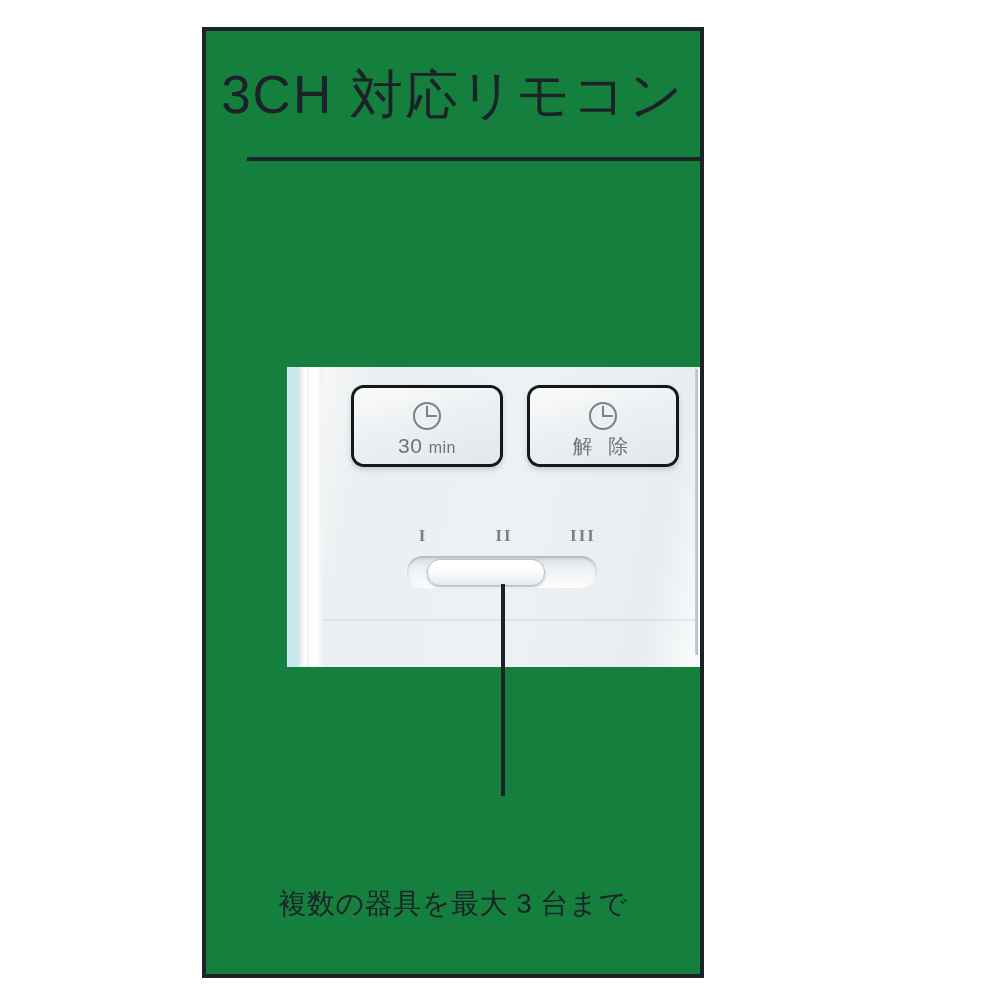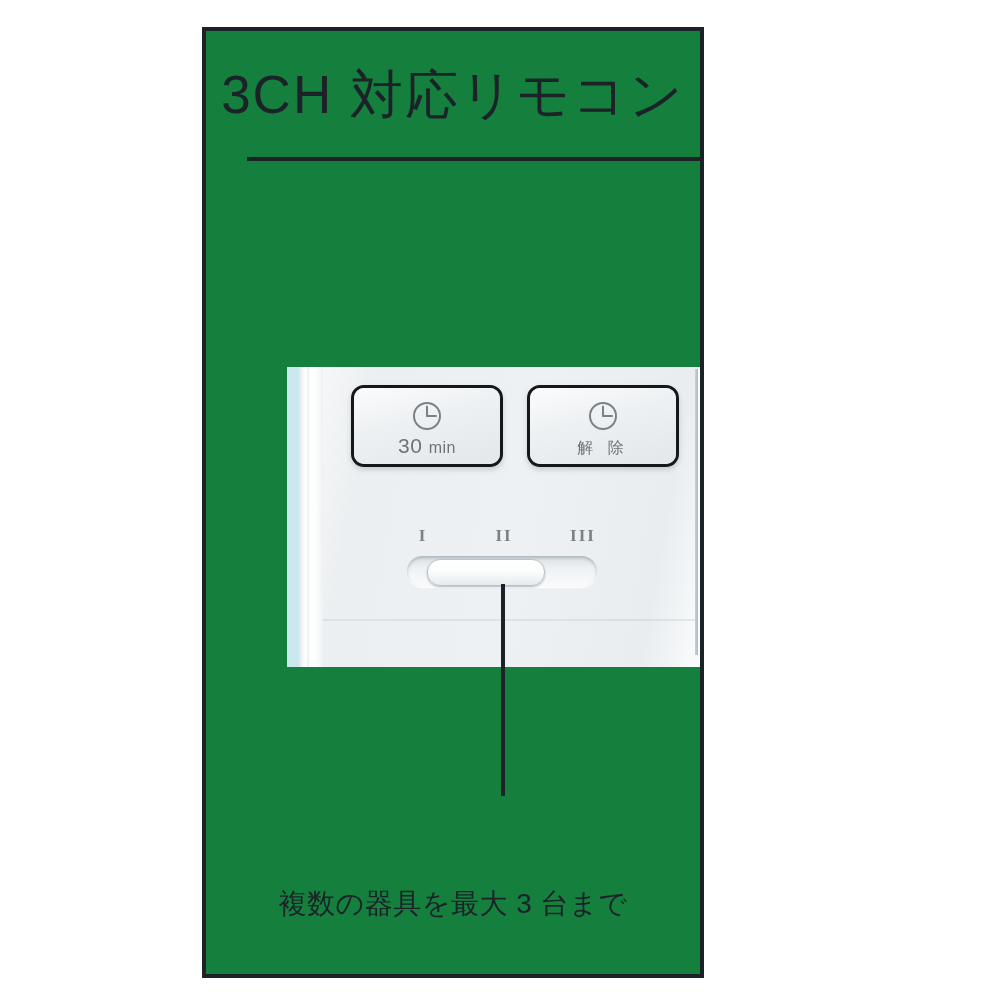--- a/index.html
+++ b/index.html
@@ -174,21 +174,21 @@
     bottom: 8px;
     width: 100%;
     text-align: center;
     color: #6d7478;
     font-size: 21px;
     letter-spacing: 0.5px;
     line-height: 1;
     white-space: nowrap;
   }
   .btn-label .unit { font-size: 16px; }
-  .btn-label.jp { letter-spacing: 5px; font-size: 16px; }
+  .btn-label.jp { letter-spacing: 5px; font-size: 20px; }
 
   
   .ch-marks {
     position: absolute;
     left: 112px;
     top: 160px;
     width: 185px;
     height: 20px;
   }
   .ch-mark {

